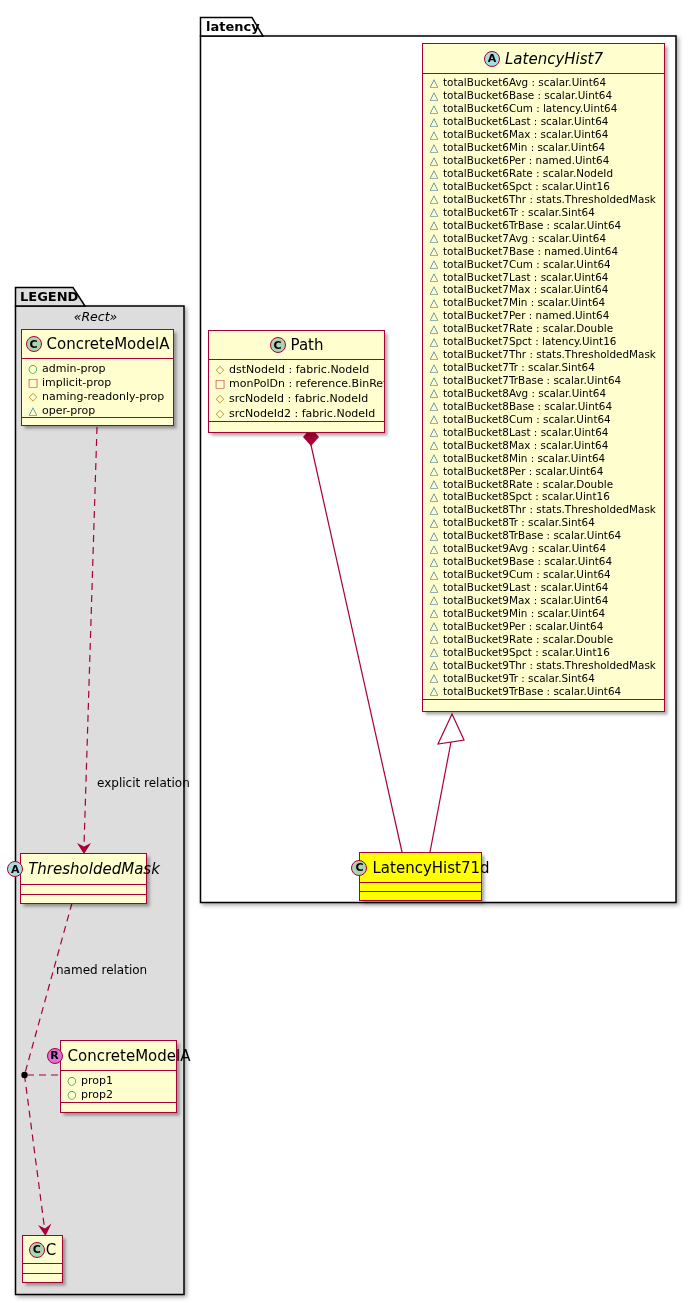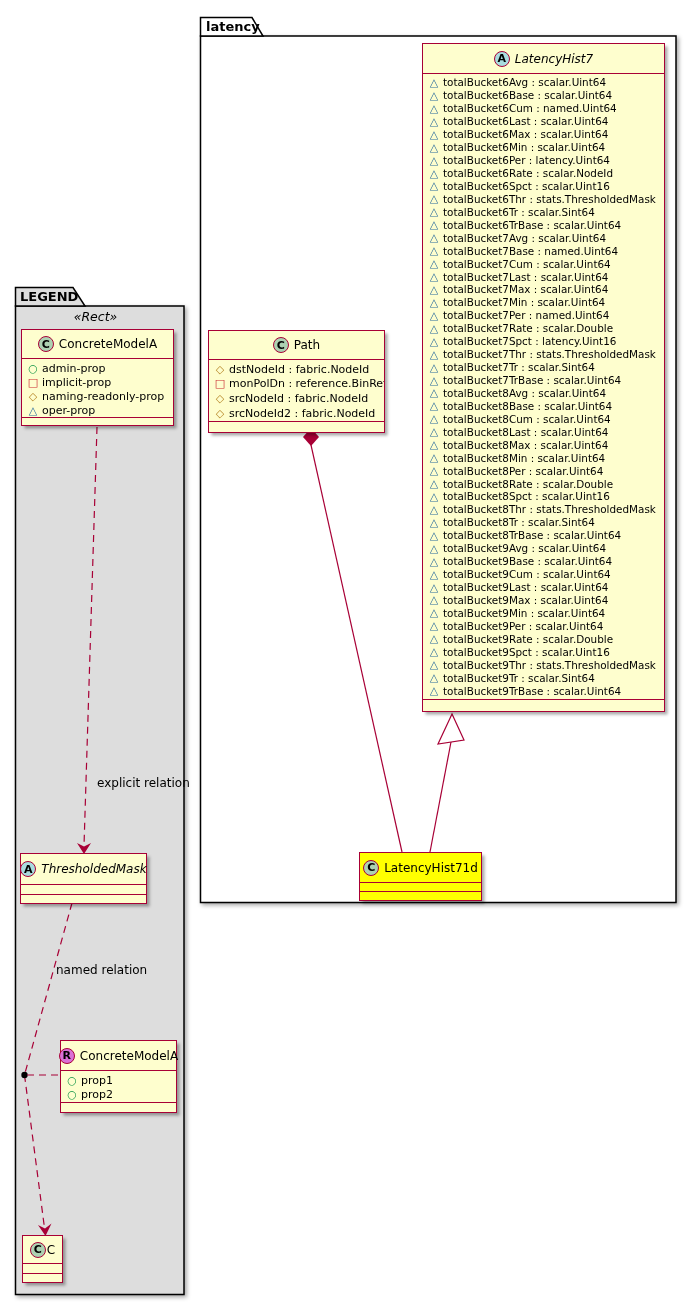--- a/index.html
+++ b/index.html
@@ -12,21 +12,21 @@
 
   .uml-class{position:absolute;z-index:2;background:#FEFECE;border:1.5px solid #A80036;
              box-shadow:2.5px 2.5px 3px rgba(0,0,0,.35);box-sizing:border-box;
              display:flex;flex-direction:column;}
   .uml-class.hl{background:#FFFF00;}
   .cls-header{display:flex;align-items:center;justify-content:center;gap:5px;
               border-bottom:1.2px solid #A80036;box-sizing:border-box;flex:0 0 auto;}
   .spot{display:inline-flex;align-items:center;justify-content:center;width:16px;height:16px;
         border-radius:50%;border:1px solid #A80036;font-size:11px;font-weight:bold;color:#000;
         box-sizing:border-box;flex:0 0 16px;}
-  .cls-name{font-size:12px;color:#000;white-space:nowrap;}
+  .cls-name{font-size:15px;color:#000;white-space:nowrap;}
   .italic{font-style:italic;}
   ul.attrs{list-style:none;margin:0;padding:2px 3px 2px 5px;border-bottom:1.2px solid #A80036;
            box-sizing:border-box;flex:0 0 auto;overflow:hidden;}
   ul.attrs li{display:flex;align-items:center;gap:3px;white-space:nowrap;}
   .vis{flex:0 0 12px;width:12px;text-align:center;line-height:1;font-size:11px;}
   .attr-text{color:#000;}
   .comp{box-sizing:border-box;flex:0 0 auto;}
   .comp + .comp{border-top:1.2px solid #A80036;}
   .methods{flex:1 1 auto;}
 
@@ -87,37 +87,37 @@
         <li>
           <span class="vis" style="color: rgb(46, 110, 158);">△</span>
           <span class="attr-text">totalBucket6Avg : scalar.Uint64</span>
         </li>
         <li>
           <span class="vis" style="color: rgb(46, 110, 158);">△</span>
           <span class="attr-text">totalBucket6Base : scalar.Uint64</span>
         </li>
         <li>
           <span class="vis" style="color: rgb(46, 110, 158);">△</span>
-          <span class="attr-text">totalBucket6Cum : named.Uint64</span>
+          <span class="attr-text">totalBucket6Cum : latency.Uint64</span>
         </li>
         <li>
           <span class="vis" style="color: rgb(46, 110, 158);">△</span>
           <span class="attr-text">totalBucket6Last : scalar.Uint64</span>
         </li>
         <li>
           <span class="vis" style="color: rgb(46, 110, 158);">△</span>
           <span class="attr-text">totalBucket6Max : scalar.Uint64</span>
         </li>
         <li>
           <span class="vis" style="color: rgb(46, 110, 158);">△</span>
           <span class="attr-text">totalBucket6Min : scalar.Uint64</span>
         </li>
         <li>
           <span class="vis" style="color: rgb(46, 110, 158);">△</span>
-          <span class="attr-text">totalBucket6Per : latency.Uint64</span>
+          <span class="attr-text">totalBucket6Per : named.Uint64</span>
         </li>
         <li>
           <span class="vis" style="color: rgb(46, 110, 158);">△</span>
           <span class="attr-text">totalBucket6Rate : scalar.NodeId</span>
         </li>
         <li>
           <span class="vis" style="color: rgb(46, 110, 158);">△</span>
           <span class="attr-text">totalBucket6Spct : scalar.Uint16</span>
         </li>
         <li>

